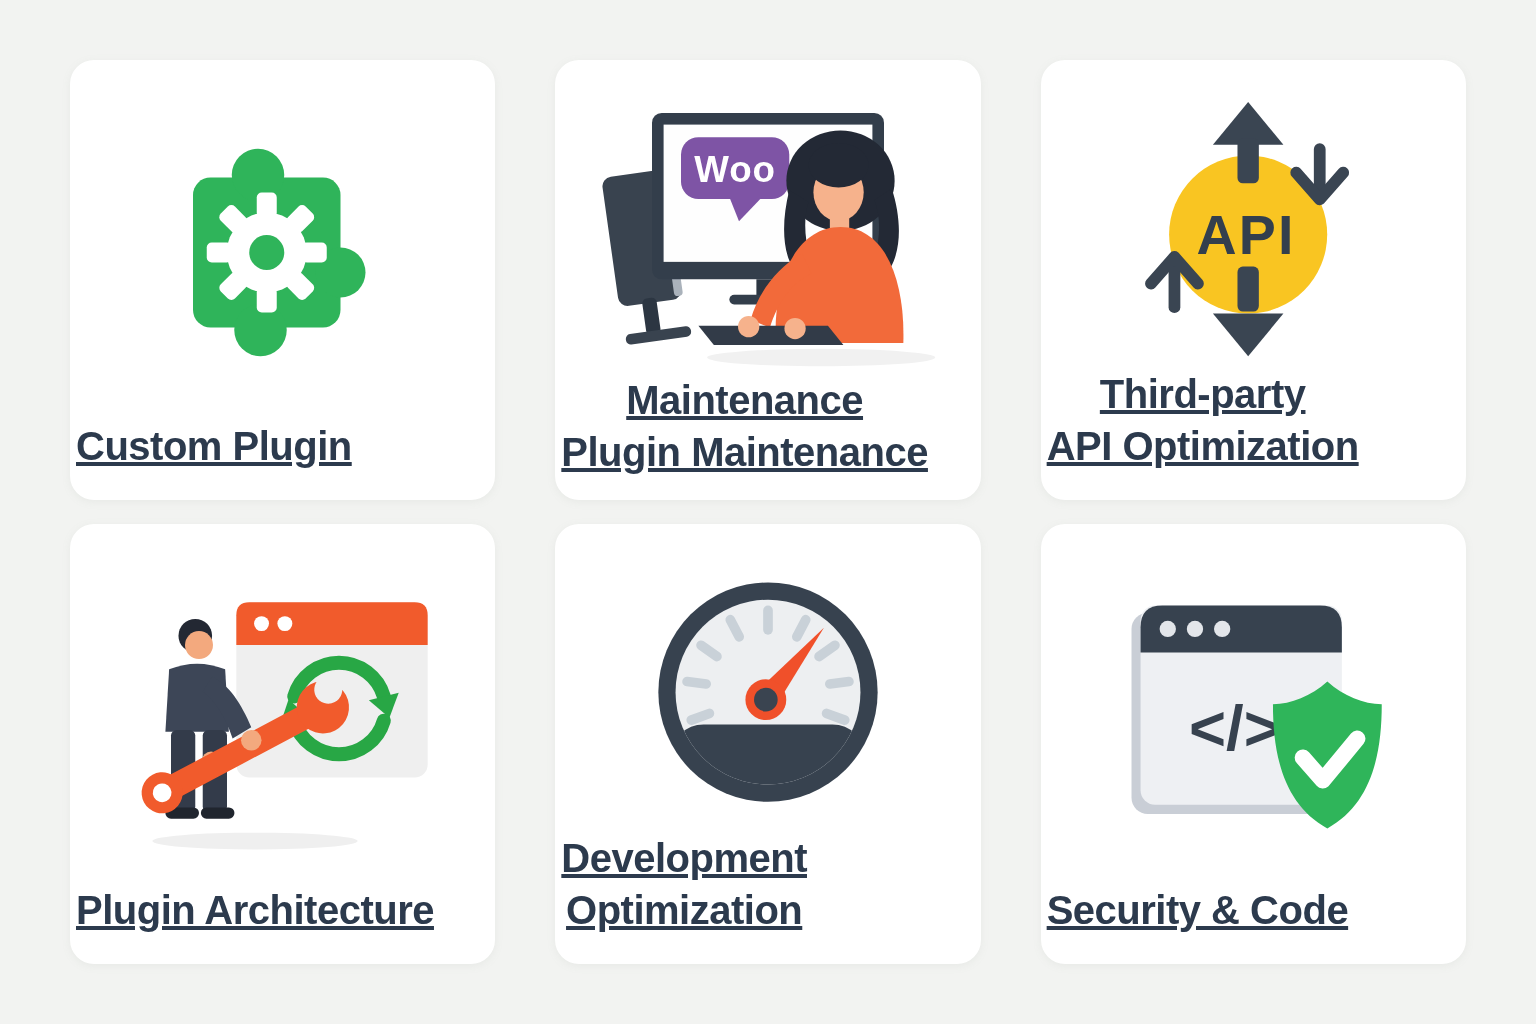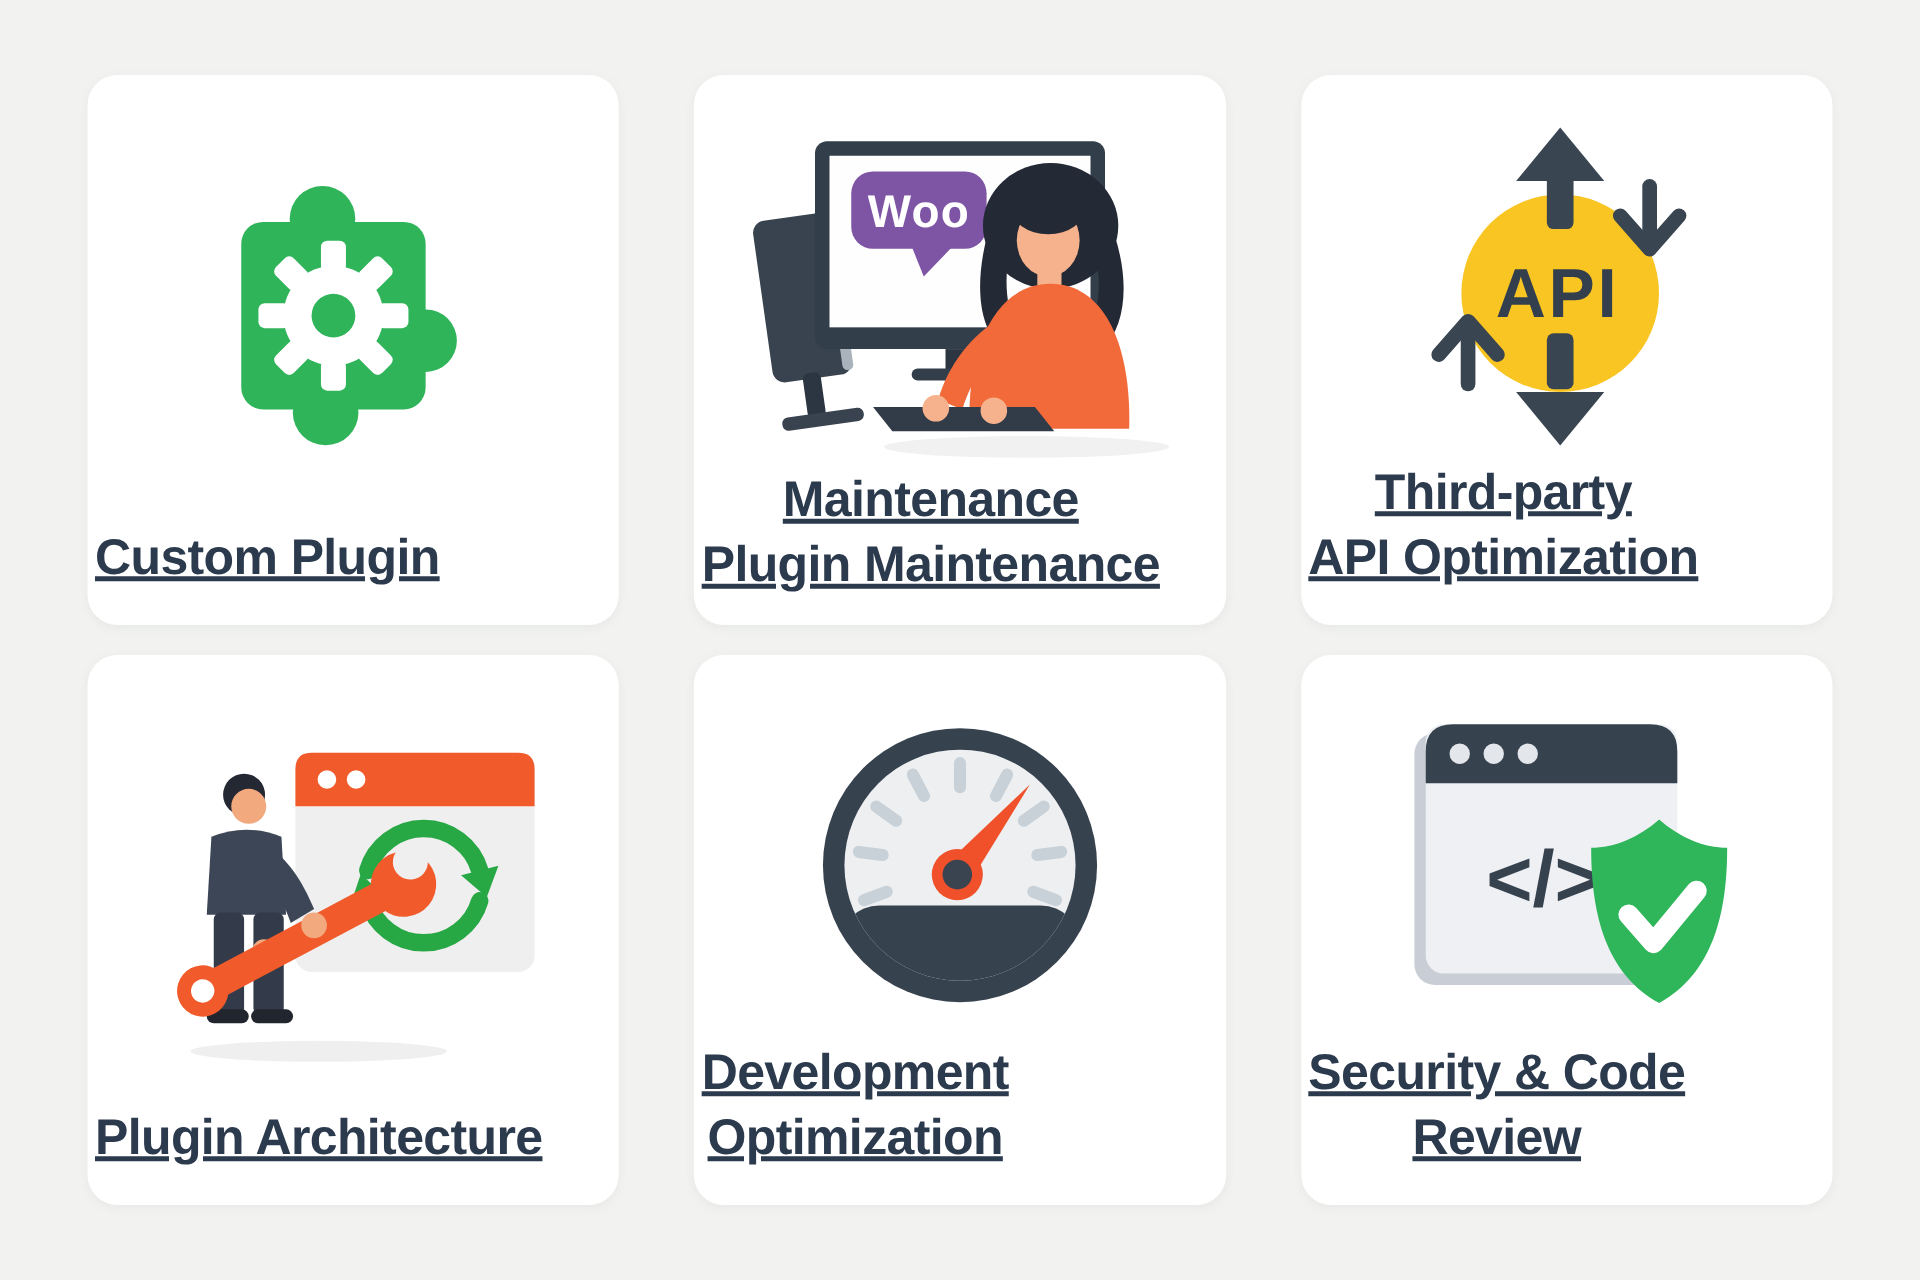--- a/index.html
+++ b/index.html
@@ -241,17 +241,16 @@
           <text x="150" y="188" font-size="70" font-weight="bold" fill="#37424f" text-anchor="middle">&lt;/&gt;</text>
         </g>
         <g>
           <path d="M252,112 C270,128 292,137 312,137 C312,196 299,248 252,274 C205,248 192,196 192,137 C212,137 234,128 252,112 Z" fill="#2fb55a"></path>
           <path d="M225,196 L247,221 L285,175" stroke="#ffffff" stroke-width="18" fill="none" stroke-linecap="round" stroke-linejoin="round"></path>
         </g>
       </svg>
     </div>
     <div class="label">
       <span>Security &amp; Code</span>
-      <span>Review</span>
     </div>
   </div>
 
 </div>
 
 </body></html>

